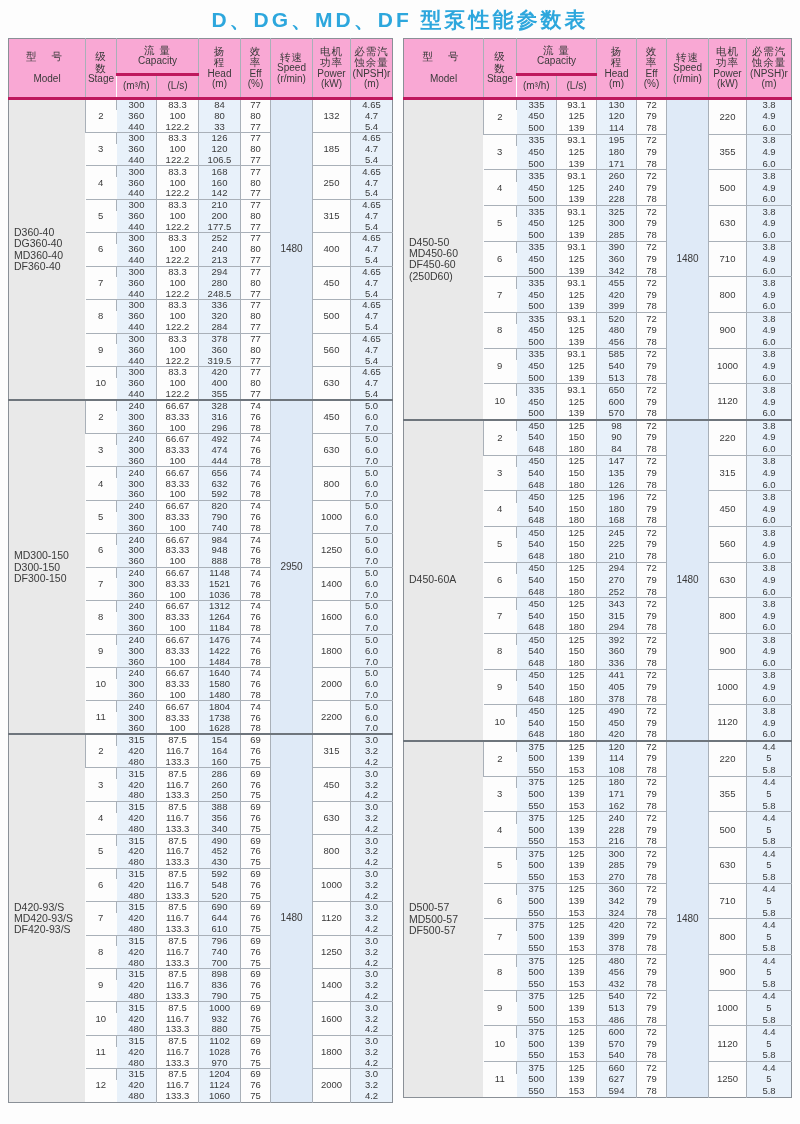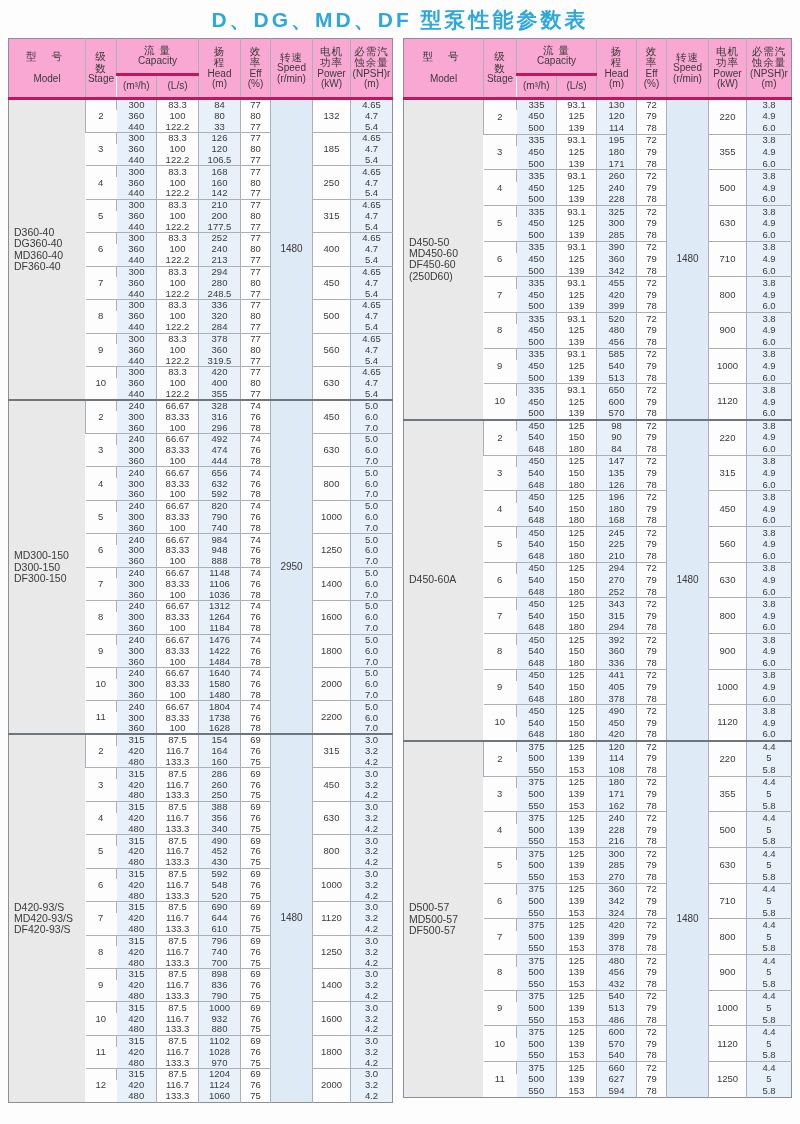--- a/index.html
+++ b/index.html
@@ -448,21 +448,21 @@
           <td class="c-blue">240</td>
           <td>66.67</td>
           <td class="c-blue">1148</td>
           <td>74</td>
           <td rowspan="3">1400</td>
           <td class="c-blue">5.0</td>
         </tr>
         <tr>
           <td class="c-blue">300</td>
           <td>83.33</td>
-          <td class="c-blue">1106</td>
+          <td class="c-blue">1521</td>
           <td>76</td>
           <td class="c-blue">6.0</td>
         </tr>
         <tr>
           <td class="c-blue">360</td>
           <td>100</td>
           <td class="c-blue">1036</td>
           <td>78</td>
           <td class="c-blue">7.0</td>
         </tr>

